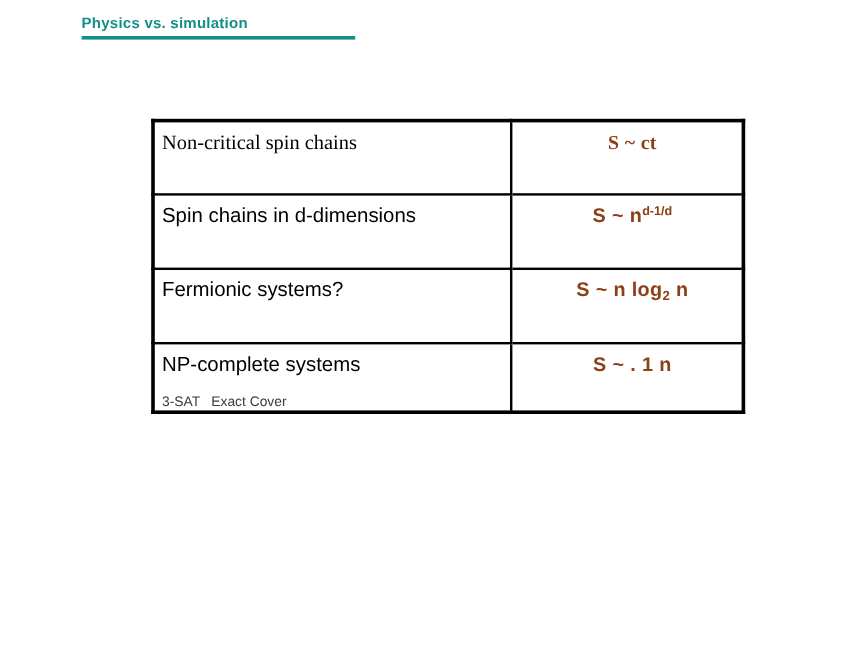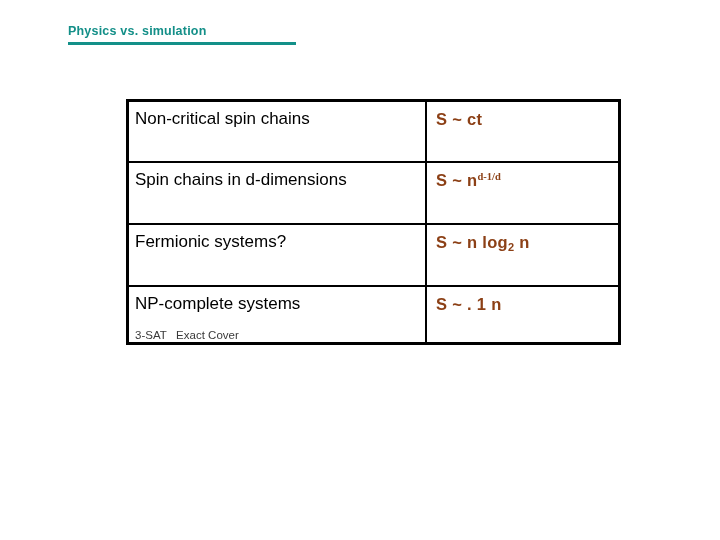--- a/index.html
+++ b/index.html
@@ -12,21 +12,21 @@
     background: #ffffff;
     font-family: "Liberation Sans", sans-serif;
     overflow: hidden;
     position: relative;
   }
 
   
   #slide-title-block {
     position: absolute;
     left: 68px;
-    top: 24px;
+    top: 12px;
     width: 228px;
   }
   #slide-title {
     font-size: 12.5px;
     font-weight: bold;
     color: #138f88;
     letter-spacing: 0.2px;
     line-height: 15px;
     white-space: nowrap;
   }
@@ -60,21 +60,21 @@
   }
   #comparison-table td.col-system {
     width: 290px;
     border-right: 2px solid #000000;
   }
   #comparison-table td.col-scaling {
     width: 182px;
     padding-left: 9px;
   }
 
-  .row-tall    { height: 61px; }
+  .row-tall    { height: 61px; font-family: Liberation Serif, serif; }
   .row-regular { height: 62px; }
   .row-np      { height: 57px; }
   .row-last    { height: 61px; }
 
   .system-label {
     font-size: 17px;
     color: #000000;
     line-height: 20px;
     white-space: nowrap;
   }
@@ -85,34 +85,34 @@
     margin-top: 14px;
     white-space: pre;
   }
   .scaling-formula {
     font-size: 16.5px;
     font-weight: bold;
     color: #8c4016;
     line-height: 20px;
     white-space: nowrap;
     letter-spacing: 0.3px;
+    text-align: center;
   }
   .scaling-formula sub {
     font-size: 11px;
     vertical-align: baseline;
     position: relative;
     top: 3px;
   }
   .scaling-formula sup {
     font-size: 10.5px;
     vertical-align: baseline;
     position: relative;
     top: -6px;
     letter-spacing: 0;
-    font-family: Liberation Serif, serif;
   }
 </style>
 </head>
 <body>
 
 <div id="slide-title-block">
   <div id="slide-title">Physics vs. simulation</div>
   <div id="slide-rule-wrap">
     <div id="slide-title-rule"></div>
   </div>

